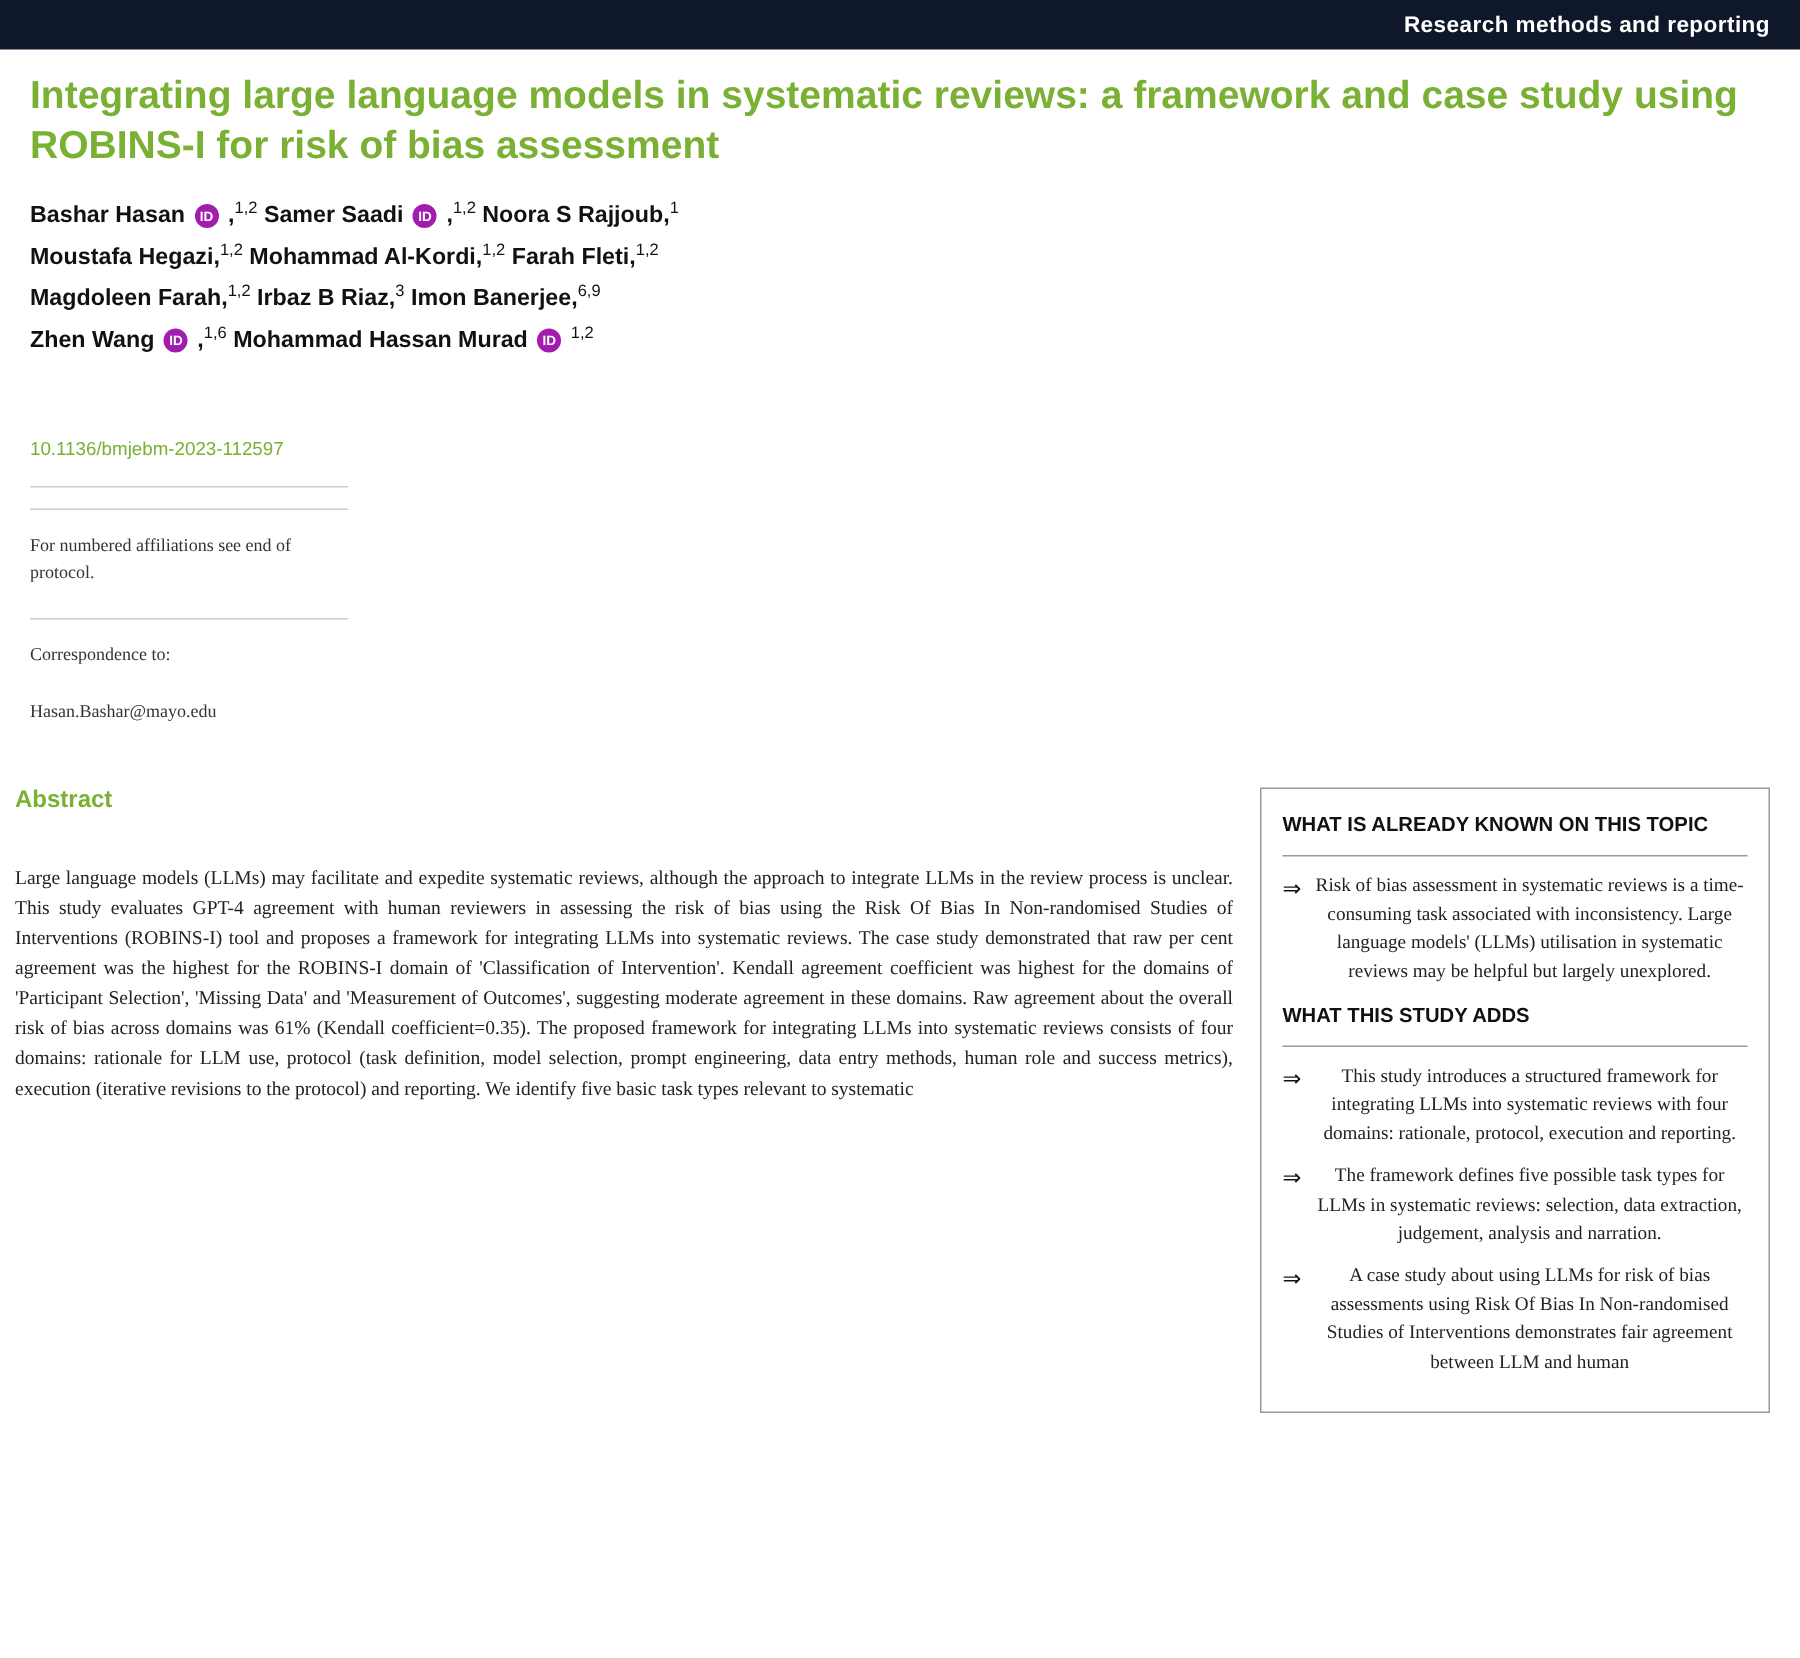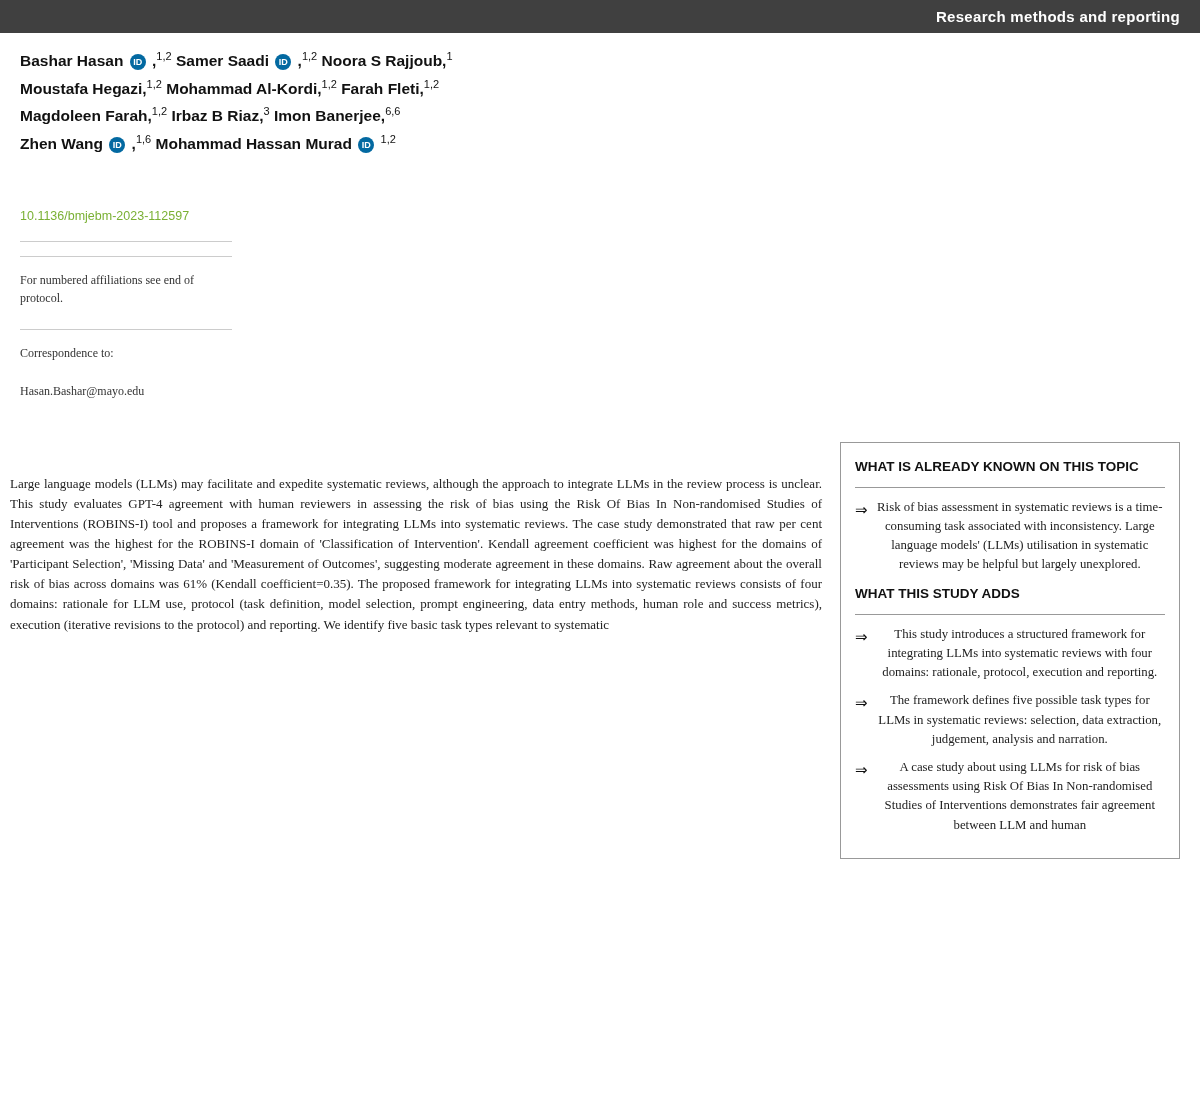--- a/index.html
+++ b/index.html
@@ -5,21 +5,21 @@
     * { box-sizing: border-box; margin: 0; padding: 0; }
     body {
       font-family: 'Times New Roman', Times, serif;
       background: #fff;
       color: #222;
       width: 1200px;
       min-height: 1105px;
       overflow: hidden;
     }
     .top-bar {
-      background: #404040;
+      background: #0f172a;
       color: #fff;
       text-align: right;
       padding: 8px 20px;
       font-size: 15px;
       font-weight: bold;
       font-family: Arial, sans-serif;
       letter-spacing: 0.3px;
     }
     .main-content {
       display: flex;
@@ -82,21 +82,21 @@
       font-family: Arial, sans-serif;
     }
     .authors sup {
       font-size: 11px;
       font-weight: normal;
     }
     .orcid {
       display: inline-block;
       width: 16px;
       height: 16px;
-      background: #0369a1;
+      background: #a21caf;
       border-radius: 50%;
       text-align: center;
       line-height: 16px;
       font-size: 9px;
       color: #fff;
       font-weight: bold;
       vertical-align: middle;
       margin: 0 2px;
     }
     .divider {
@@ -173,37 +173,38 @@
     }
   </style>
 </head>
 <body>
 
 <div class="top-bar">
   <span>Research methods and reporting</span>
 </div>
 
 <div class="header-area">
+  <div class="article-title">Integrating large language models in systematic reviews: a framework and case study using ROBINS-I for risk of bias assessment</div>
 
   <div class="authors">
     <span>Bashar Hasan</span>
     <span class="orcid">ID</span>
     ,<sup>1,2</sup>
     <span> Samer Saadi</span>
     <span class="orcid">ID</span>
     ,<sup>1,2</sup>
     <span> Noora S Rajjoub,</span><sup>1</sup>
     <br>
     <span>Moustafa Hegazi,</span><sup>1,2</sup>
     <span> Mohammad Al-Kordi,</span><sup>1,2</sup>
     <span> Farah Fleti,</span><sup>1,2</sup>
     <br>
     <span>Magdoleen Farah,</span><sup>1,2</sup>
     <span> Irbaz B Riaz,</span><sup>3</sup>
-    <span> Imon Banerjee,</span><sup>6,6</sup>
+    <span> Imon Banerjee,</span><sup>6,9</sup>
     <br>
     <span>Zhen Wang</span>
     <span class="orcid">ID</span>
     ,<sup>1,6</sup>
     <span> Mohammad Hassan Murad</span>
     <span class="orcid">ID</span>
     <sup>1,2</sup>
   </div>
 </div>
 
@@ -219,20 +220,21 @@
       <span>Correspondence to:</span><br>
       <br>
       <span>Hasan.Bashar@mayo.edu</span>
     </div>
   </div>
 
   <div class="center-col">
     <div class="abstract-section">
 
       <div class="abstract-left">
+        <div class="abstract-title">Abstract</div>
         <div class="abstract-text">Large language models (LLMs) may facilitate and expedite systematic reviews, although the approach to integrate LLMs in the review process is unclear. This study evaluates GPT-4 agreement with human reviewers in assessing the risk of bias using the Risk Of Bias In Non-randomised Studies of Interventions (ROBINS-I) tool and proposes a framework for integrating LLMs into systematic reviews. The case study demonstrated that raw per cent agreement was the highest for the ROBINS-I domain of 'Classification of Intervention'. Kendall agreement coefficient was highest for the domains of 'Participant Selection', 'Missing Data' and 'Measurement of Outcomes', suggesting moderate agreement in these domains. Raw agreement about the overall risk of bias across domains was 61% (Kendall coefficient=0.35). The proposed framework for integrating LLMs into systematic reviews consists of four domains: rationale for LLM use, protocol (task definition, model selection, prompt engineering, data entry methods, human role and success metrics), execution (iterative revisions to the protocol) and reporting. We identify five basic task types relevant to systematic</div>
       </div>
 
       <div class="abstract-right">
         <div class="sidebar-box">
 
           <div class="sidebar-section-title">WHAT IS ALREADY KNOWN ON THIS TOPIC</div>
           <hr class="sidebar-divider">
           <div class="sidebar-bullet">
             <span class="sidebar-arrow">⇒</span>

